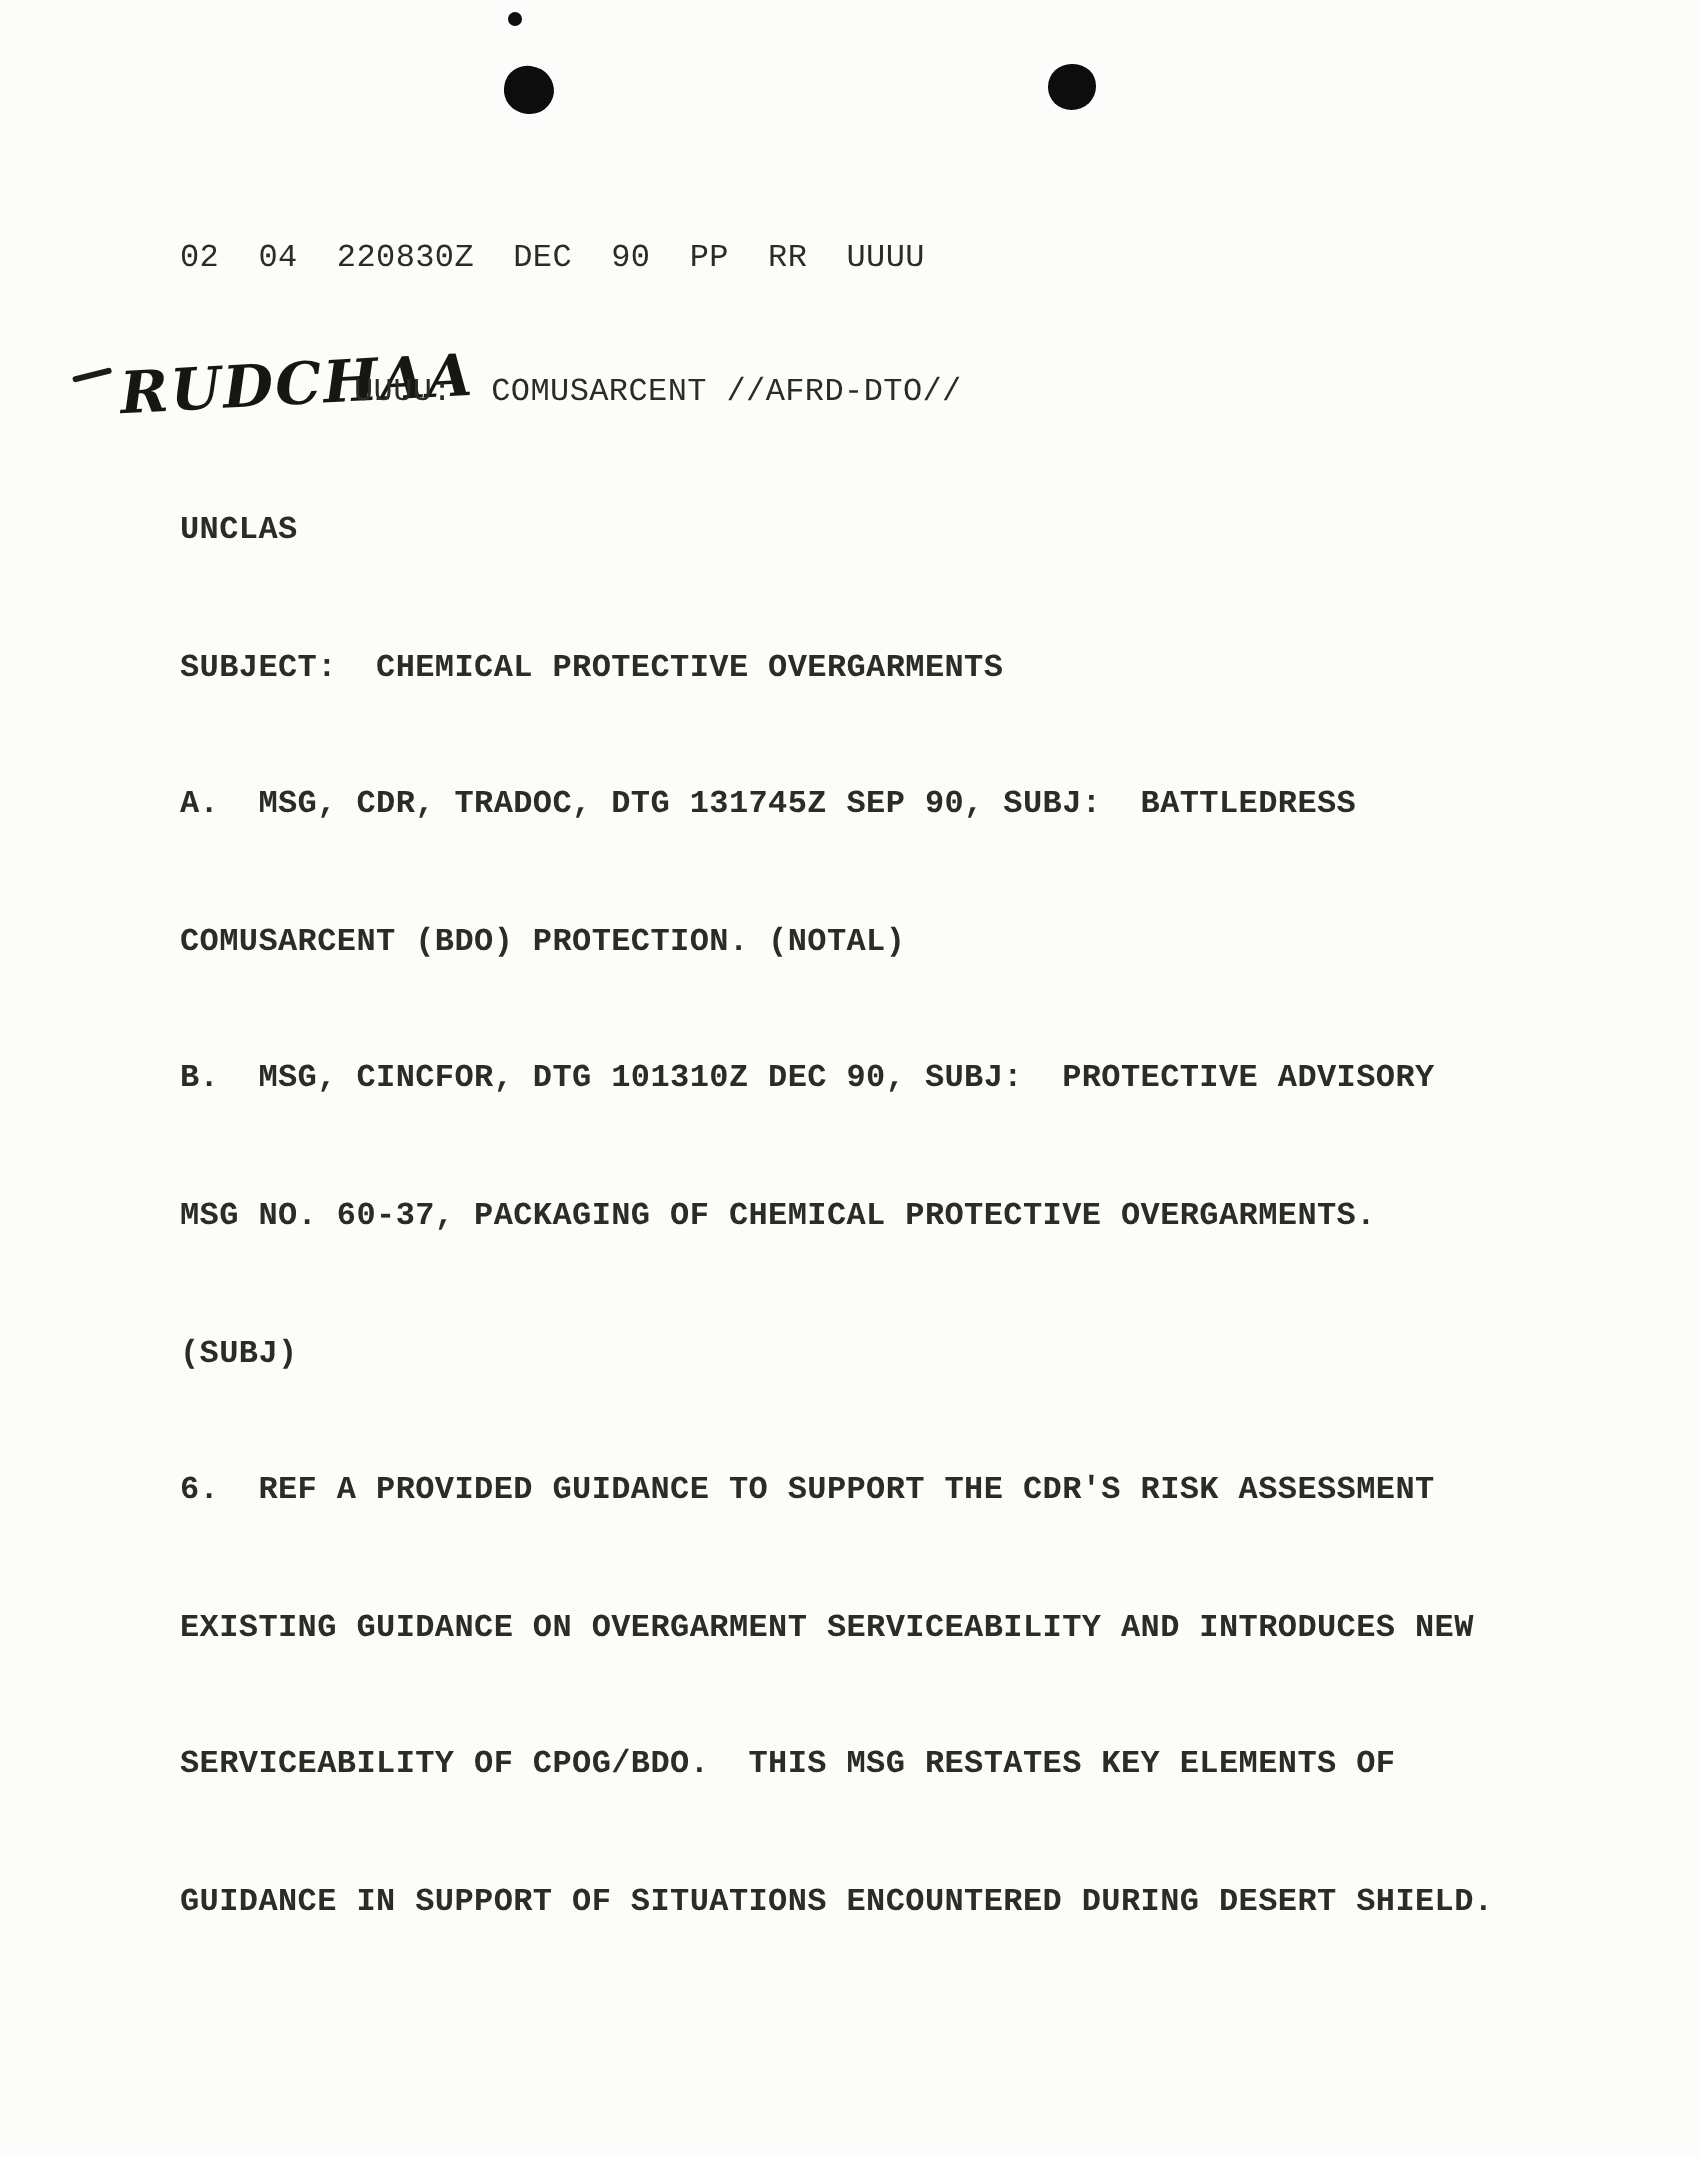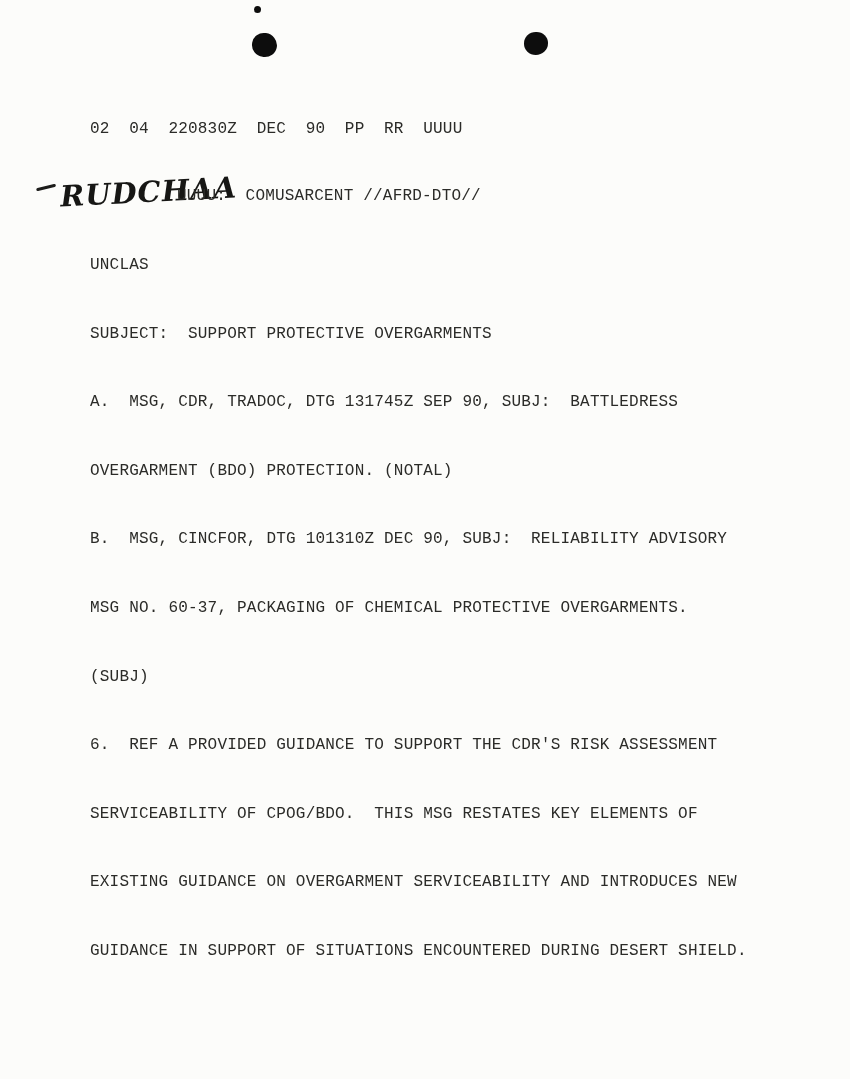--- a/index.html
+++ b/index.html
@@ -86,20 +86,21 @@
     line-height: 16px;
   }
   .body-block {
     position: absolute;
     left: 90px;
     top: 213px;
   }
   .body-block .line {
     height: 32.6px;
     line-height: 32.6px;
+    font-weight: bold;
   }
 </style>
 </head>
 <body>
 
 <div class="page">
 
   <div class="dot dot-speck"></div>
   <div class="dot dot-left"></div>
   <div class="dot dot-right"></div>
@@ -107,29 +108,29 @@
   <div class="header-line mono">02  04  220830Z  DEC  90  PP  RR  UUUU</div>
 
   <div class="hand-dash"></div>
 
   <div class="handwritten">RUDCHAA</div>
 
   <div class="info-line mono">UUUU:  COMUSARCENT //AFRD-DTO//</div>
 
   <div class="body-block mono">
     <div class="line">UNCLAS</div>
-    <div class="line">SUBJECT:  SUPPORT PROTECTIVE OVERGARMENTS</div>
+    <div class="line">SUBJECT:  CHEMICAL PROTECTIVE OVERGARMENTS</div>
     <div class="line">A.  MSG, CDR, TRADOC, DTG 131745Z SEP 90, SUBJ:  BATTLEDRESS</div>
-    <div class="line">OVERGARMENT (BDO) PROTECTION. (NOTAL)</div>
-    <div class="line">B.  MSG, CINCFOR, DTG 101310Z DEC 90, SUBJ:  RELIABILITY ADVISORY</div>
+    <div class="line">COMUSARCENT (BDO) PROTECTION. (NOTAL)</div>
+    <div class="line">B.  MSG, CINCFOR, DTG 101310Z DEC 90, SUBJ:  PROTECTIVE ADVISORY</div>
     <div class="line">MSG NO. 60-37, PACKAGING OF CHEMICAL PROTECTIVE OVERGARMENTS.</div>
     <div class="line">(SUBJ)</div>
     <div class="line">6.  REF A PROVIDED GUIDANCE TO SUPPORT THE CDR'S RISK ASSESSMENT</div>
+    <div class="line">EXISTING GUIDANCE ON OVERGARMENT SERVICEABILITY AND INTRODUCES NEW</div>
     <div class="line">SERVICEABILITY OF CPOG/BDO.  THIS MSG RESTATES KEY ELEMENTS OF</div>
-    <div class="line">EXISTING GUIDANCE ON OVERGARMENT SERVICEABILITY AND INTRODUCES NEW</div>
     <div class="line">GUIDANCE IN SUPPORT OF SITUATIONS ENCOUNTERED DURING DESERT SHIELD.</div>
     
     
     
     
     
   </div>
 
 </div>
 

